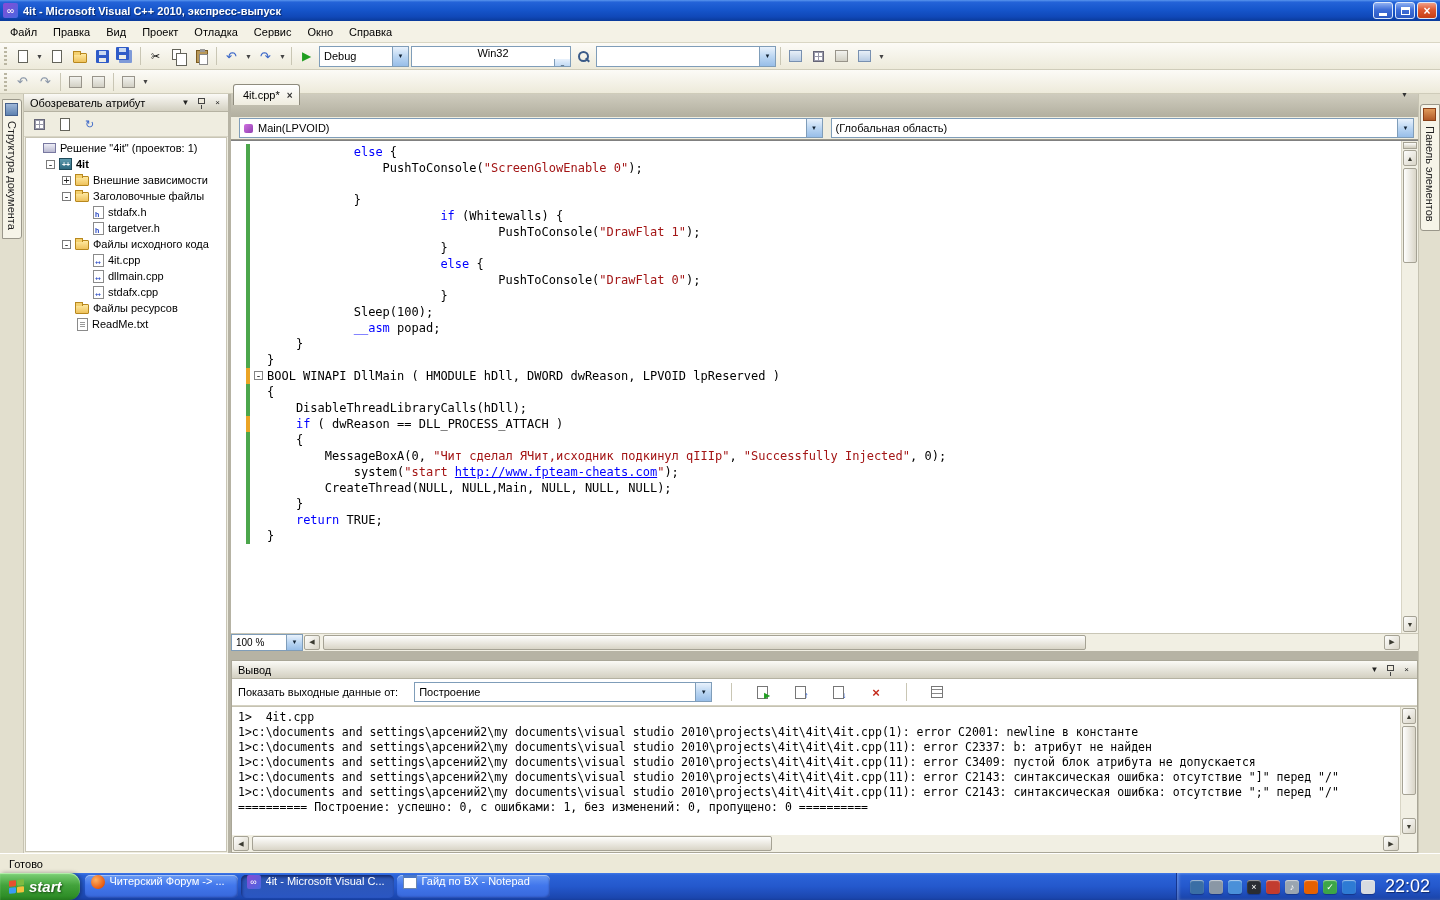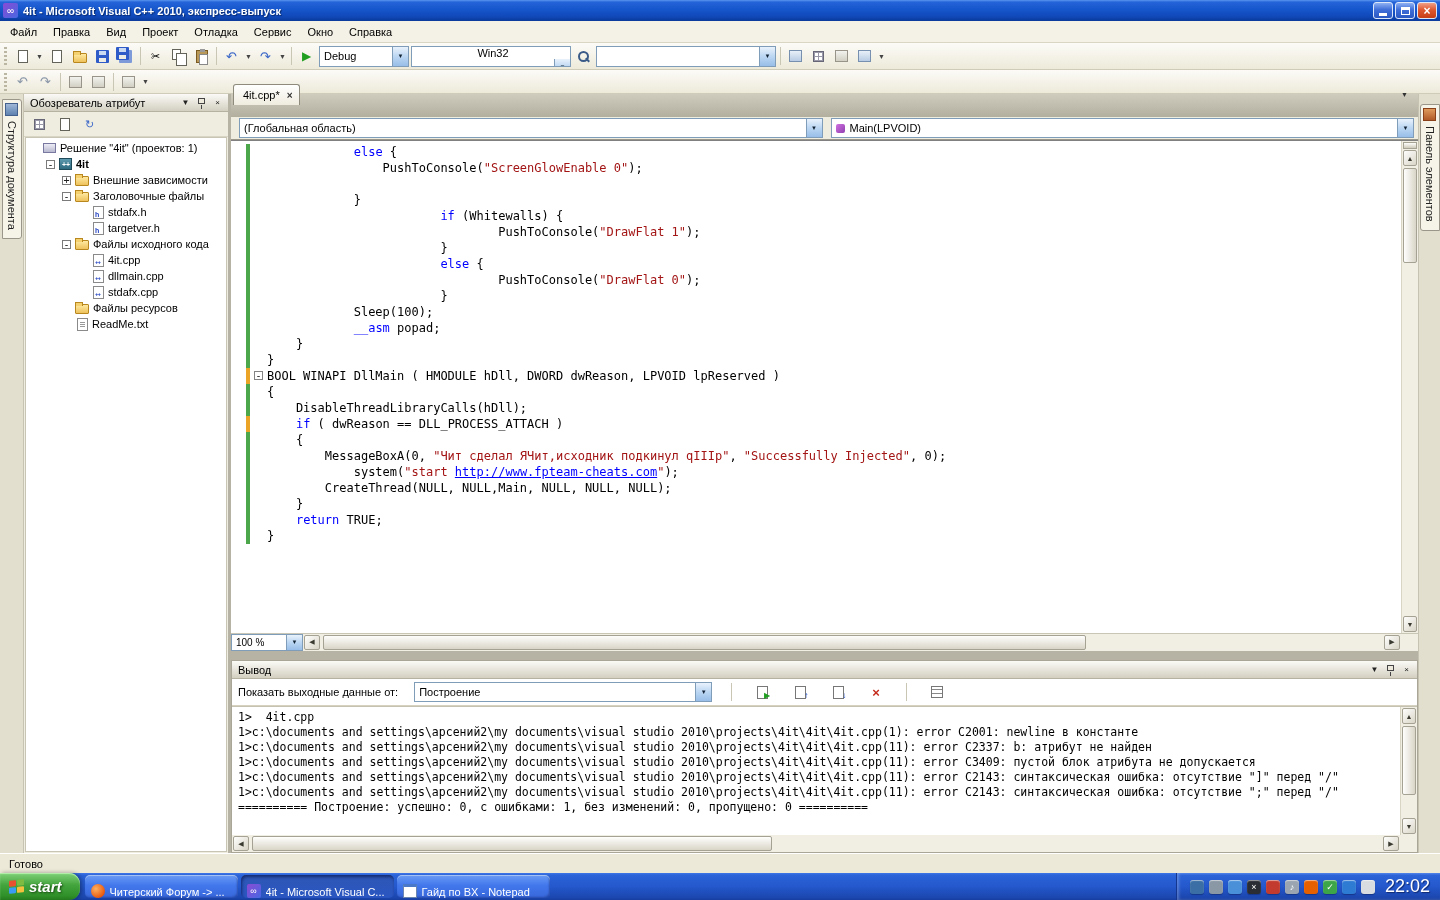--- a/index.html
+++ b/index.html
@@ -144,21 +144,21 @@
   .statusbar { height:20px; flex:0 0 20px; background:#ECE9D8; border-top:1px solid #fff; display:flex; align-items:center; padding-left:9px; }
   .taskbar { height:27px; flex:0 0 27px; display:flex; align-items:stretch; background:linear-gradient(180deg,#4078E8 0%,#2B63D8 8%,#2458CC 50%,#1B46AE 92%,#173E9E 100%); }
   .start-btn { display:flex; align-items:center; gap:5px; padding:0 18px 0 9px; border-radius:0 11px 11px 0;
     background:linear-gradient(#7FD279,#43A33C 45%,#2F8F28 85%,#247A1E); box-shadow:inset 0 1px 1px #B8F0B0, 2px 0 4px rgba(0,0,0,.35);
     color:#fff; font-style:italic; font-weight:bold; font-size:15px; text-shadow:1px 1px 2px #1A4A14; }
   .flag { display:grid; grid-template-columns:7px 7px; grid-template-rows:6px 6px; gap:1px; transform:skewY(-6deg); }
   .flag span { border-radius:1px; }
   .flag span:nth-child(1){background:#E8502E} .flag span:nth-child(2){background:#7DBB42}
   .flag span:nth-child(3){background:#3C9CF4} .flag span:nth-child(4){background:#F3C13D}
   .task-items { flex:1; display:flex; align-items:center; gap:3px; padding-left:5px; overflow:hidden; }
-  .task-item { width:153px; flex:0 0 153px; height:23px; border-radius:5px; display:flex; align-items:flex-end; gap:5px; padding:0 6px; color:#fff;
+  .task-item { width:153px; flex:0 0 153px; height:23px; border-radius:5px; display:flex; align-items:flex-start; gap:5px; padding:0 6px; color:#fff;
     background:linear-gradient(#6B9CF4,#4277EC 45%,#3767DA); box-shadow:inset 0 1px 0 rgba(255,255,255,.4), inset -1px -1px 2px rgba(10,20,80,.35); }
   .task-item.active { background:linear-gradient(#2E57B4,#2A56C2); box-shadow:inset 1px 2px 3px rgba(5,15,70,.6); }
   .ti-label { overflow:hidden; text-overflow:ellipsis; white-space:nowrap; }
   .ti-ic { width:14px; height:14px; flex-shrink:0; }
   .ti-ic.firefox { border-radius:50%; background:radial-gradient(circle at 35% 35%,#FFB060,#E85A10 70%,#B03C00); }
   .ti-ic.vs { border-radius:2px; background:linear-gradient(135deg,#8A4BD4,#4668E2); color:#fff; font-size:9px; line-height:14px; text-align:center; }
   .ti-ic.notepad { background:#fff; border:1px solid #6A86B0; border-top:3px solid #4A78C8; }
   .tray { display:flex; align-items:center; padding:0 10px 0 8px; border-left:1px solid #15368E; box-shadow:inset 2px 0 3px rgba(255,255,255,.25); }
   .tray-ic { width:14px; height:14px; border-radius:3px; margin-left:5px; box-shadow:inset 0 1px 1px rgba(255,255,255,.55), 0 1px 1px rgba(0,0,30,.3);
     color:#fff; font-size:9px; line-height:14px; text-align:center; }
@@ -393,26 +393,26 @@
     <div class="tabstrip">
       <div class="doc-tab">
         <span>4it.cpp*</span>
         <span class="tab-close">×</span>
       </div>
       <span class="tabstrip-spacer"></span>
       <span class="ts-btn">▼</span>
     </div>
     <div class="navbar">
       <div class="combo nav-combo">
-        <span>(Глобальная область)</span>
-          <span class="dd">▼</span>
-      </div>
-      <div class="combo nav-combo">
         <span class="mi"></span>
         <span>Main(LPVOID)</span>
+          <span class="dd">▼</span>
+      </div>
+      <div class="combo nav-combo">
+        <span>(Глобальная область)</span>
           <span class="dd">▼</span>
       </div>
     </div>
     <div class="editor-wrap">
       <div class="code-area">
           <div class="code-line">
             <span class="track green"></span>
             <span class="outline"></span>
             <span class="ctext"><span class="seg-p">            </span><span class="seg-k">else</span><span class="seg-p"> {</span></span>
           </div>

